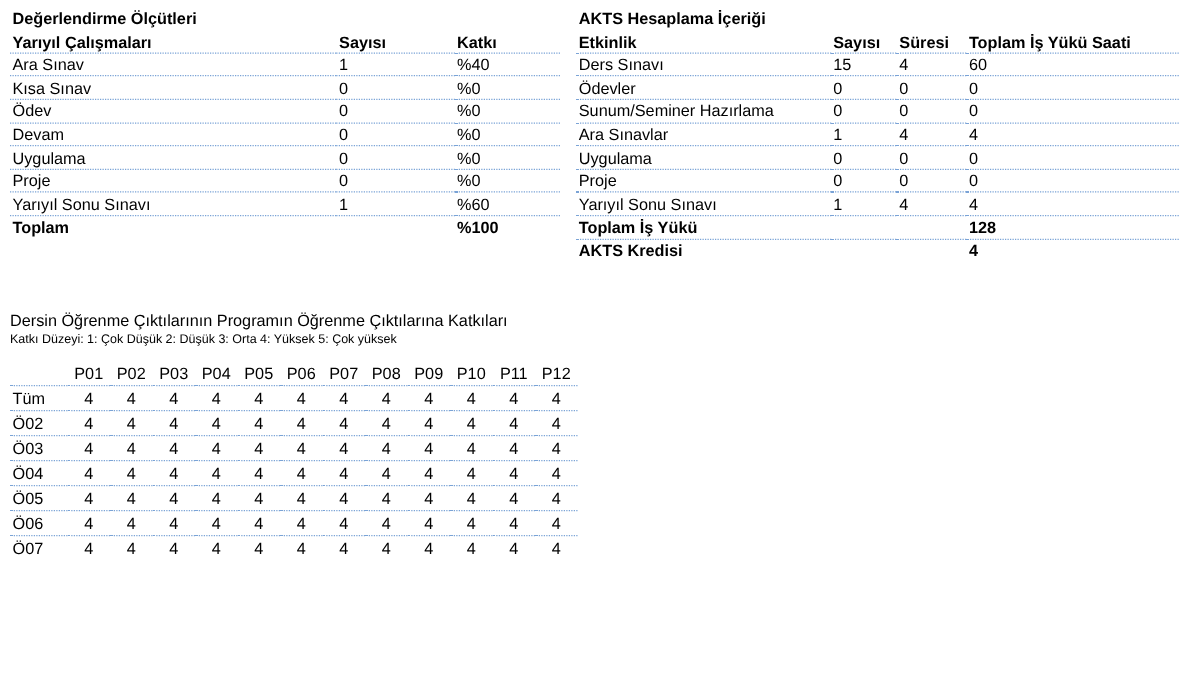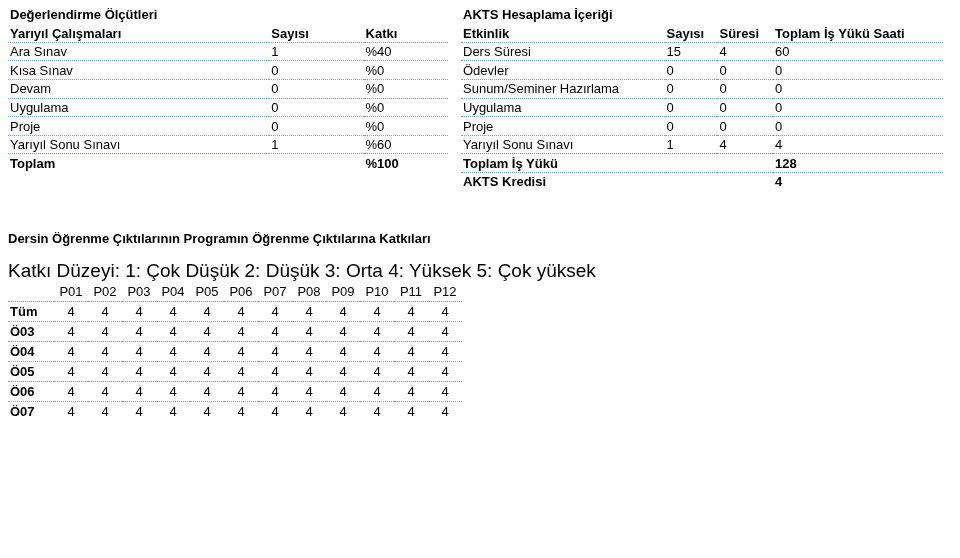--- a/index.html
+++ b/index.html
@@ -7,25 +7,25 @@
   .top{display:flex;gap:13px;align-items:flex-start}
   .panel-left{width:440px}
   .panel-right{width:482px}
   .tbl{width:100%;border-collapse:collapse}
   .tbl td{padding:1.3px 2px;vertical-align:bottom}
   .tbl .val{white-space:nowrap}
   .tbl .dotted td{border-bottom:1.2px dotted #7aa3d6}
   .hdr{font-weight:bold}
   .title-row td{padding-bottom:2px}
   .bottom{margin-top:40px}
-  .bottom-title{font-weight:bold;margin-bottom:14px}
-  .legend{font-size:19px;margin-bottom:0}
+  .bottom-title{font-weight:normal;margin-bottom:2px}
+  .legend{font-size:10px;margin-bottom:12px}
   .matrix{border-collapse:collapse}
   .matrix th,.matrix td{text-align:center;padding:2px 0;width:34px;font-weight:normal}
-  .matrix .rowlabel{width:44px;text-align:left;font-weight:bold;padding-left:2px}
+  .matrix .rowlabel{width:44px;text-align:left;font-weight:normal;padding-left:2px}
   .matrix thead th{font-weight:normal}
   .matrix tr.dotted th,.matrix tr.dotted td{border-bottom:1.2px dotted #7aa3d6}
 </style>
 </head>
 <body>
 
 <div class="page">
 
   <div class="top">
 
@@ -44,20 +44,25 @@
               <td>Ara Sınav</td>
               <td class="val">1</td>
               <td class="val">%40</td>
             </tr>
             <tr class="dotted">
               <td>Kısa Sınav</td>
               <td class="val">0</td>
               <td class="val">%0</td>
             </tr>
             <tr class="dotted">
+              <td>Ödev</td>
+              <td class="val">0</td>
+              <td class="val">%0</td>
+            </tr>
+            <tr class="dotted">
               <td>Devam</td>
               <td class="val">0</td>
               <td class="val">%0</td>
             </tr>
             <tr class="dotted">
               <td>Uygulama</td>
               <td class="val">0</td>
               <td class="val">%0</td>
             </tr>
             <tr class="dotted">
@@ -85,36 +90,42 @@
             <tr class="title-row">
               <td colspan="4" class="hdr">AKTS Hesaplama İçeriği</td>
             </tr>
             <tr class="dotted">
               <td class="hdr">Etkinlik</td>
               <td class="hdr val">Sayısı</td>
               <td class="hdr val">Süresi</td>
               <td class="hdr val">Toplam İş Yükü Saati</td>
             </tr>
             <tr class="dotted">
-              <td>Ders Süresi</td>
+              <td>Ders Sınavı</td>
               <td class="val">15</td>
               <td class="val">4</td>
               <td class="val">60</td>
             </tr>
             <tr class="dotted">
               <td>Ödevler</td>
               <td class="val">0</td>
               <td class="val">0</td>
               <td class="val">0</td>
             </tr>
             <tr class="dotted">
               <td>Sunum/Seminer Hazırlama</td>
               <td class="val">0</td>
               <td class="val">0</td>
               <td class="val">0</td>
+            </tr>
+            <tr class="dotted">
+              <td>Ara Sınavlar</td>
+              <td class="val">1</td>
+              <td class="val">4</td>
+              <td class="val">4</td>
             </tr>
             <tr class="dotted">
               <td>Uygulama</td>
               <td class="val">0</td>
               <td class="val">0</td>
               <td class="val">0</td>
             </tr>
             <tr class="dotted">
               <td>Proje</td>
               <td class="val">0</td>
@@ -171,20 +182,35 @@
             <td>4</td>
             <td>4</td>
             <td>4</td>
             <td>4</td>
             <td>4</td>
             <td>4</td>
             <td>4</td>
             <td>4</td>
           </tr>
           <tr class="dotted">
+            <th class="rowlabel">Ö02</th>
+            <td>4</td>
+            <td>4</td>
+            <td>4</td>
+            <td>4</td>
+            <td>4</td>
+            <td>4</td>
+            <td>4</td>
+            <td>4</td>
+            <td>4</td>
+            <td>4</td>
+            <td>4</td>
+            <td>4</td>
+          </tr>
+          <tr class="dotted">
             <th class="rowlabel">Ö03</th>
             <td>4</td>
             <td>4</td>
             <td>4</td>
             <td>4</td>
             <td>4</td>
             <td>4</td>
             <td>4</td>
             <td>4</td>
             <td>4</td>

